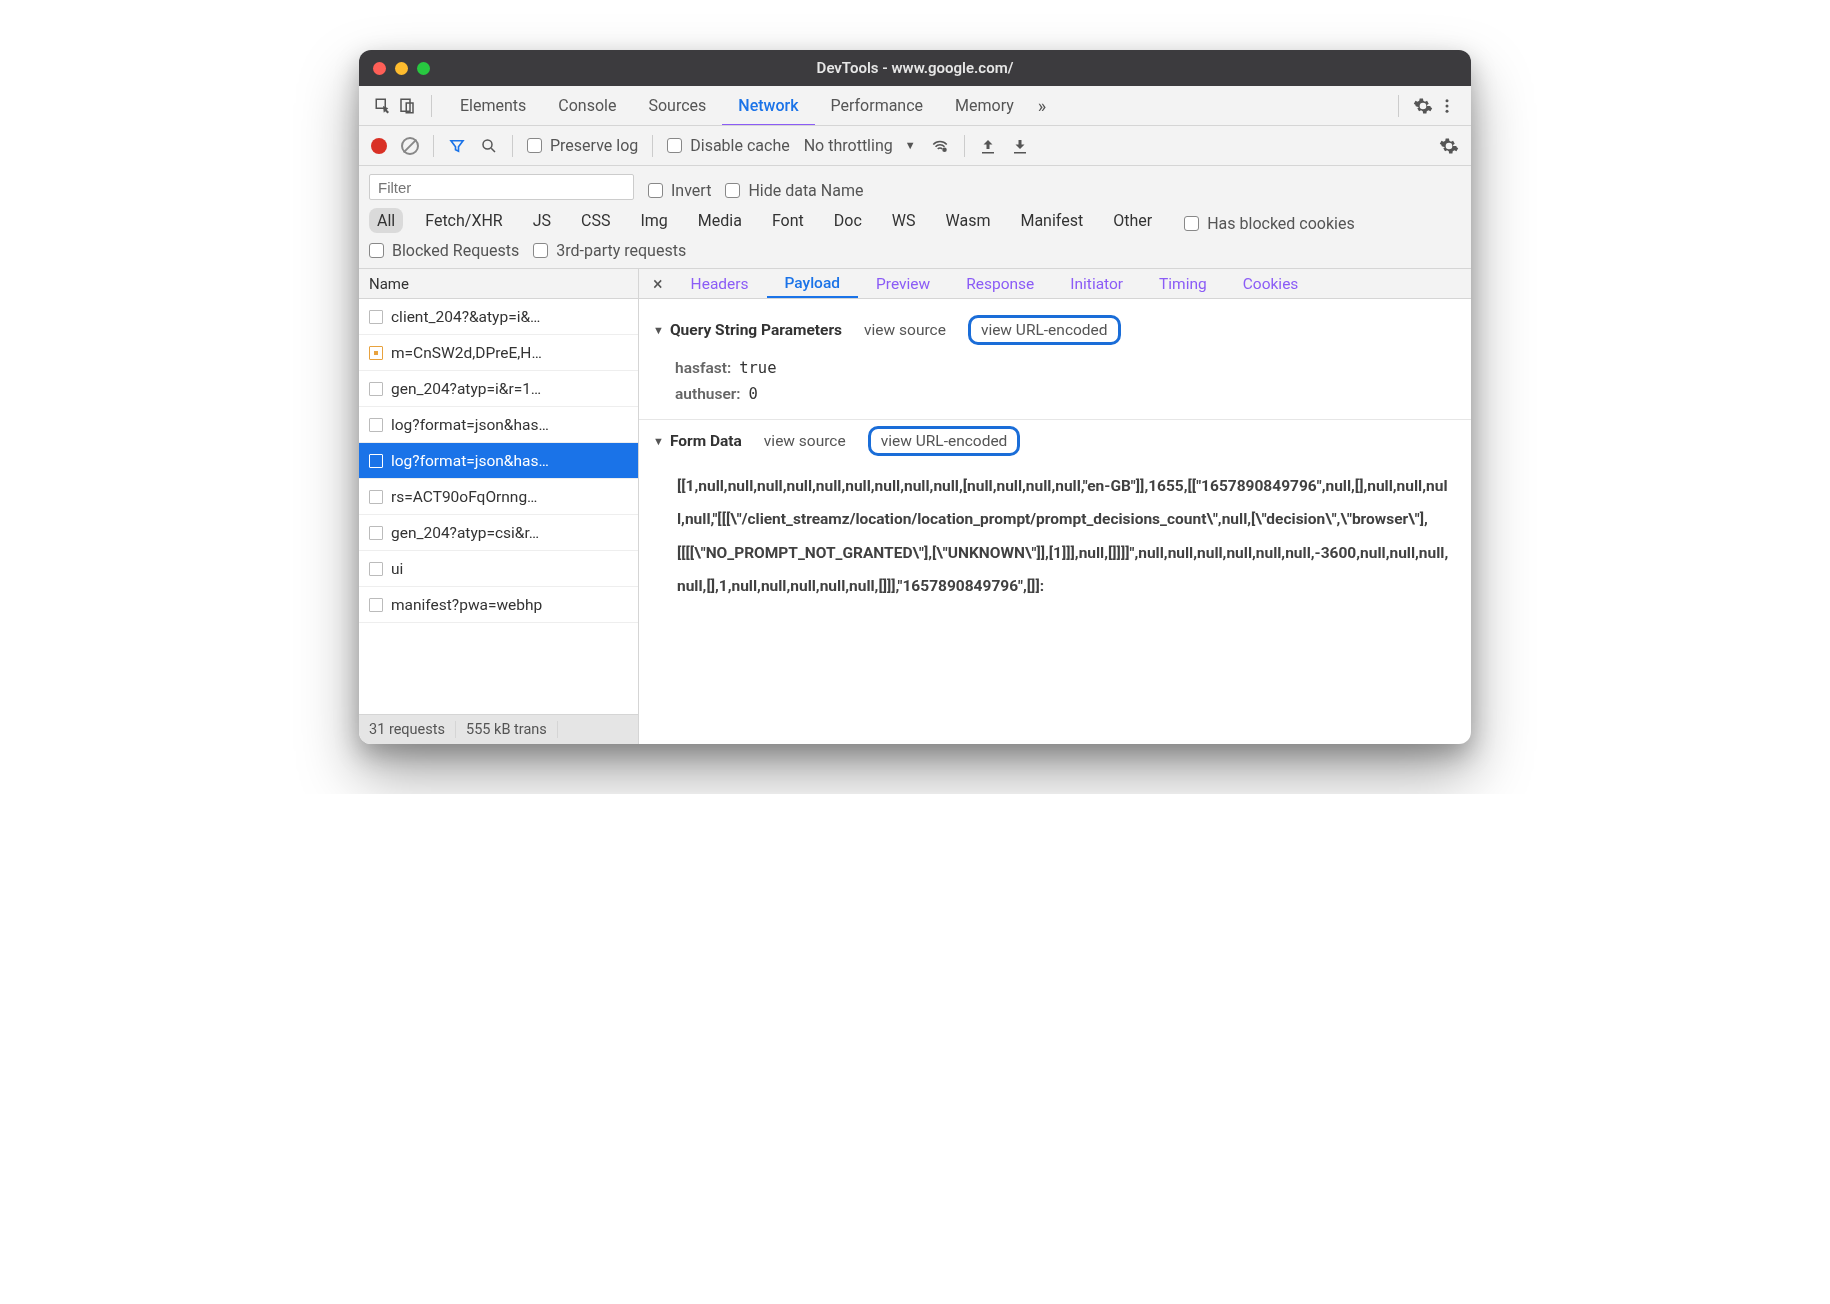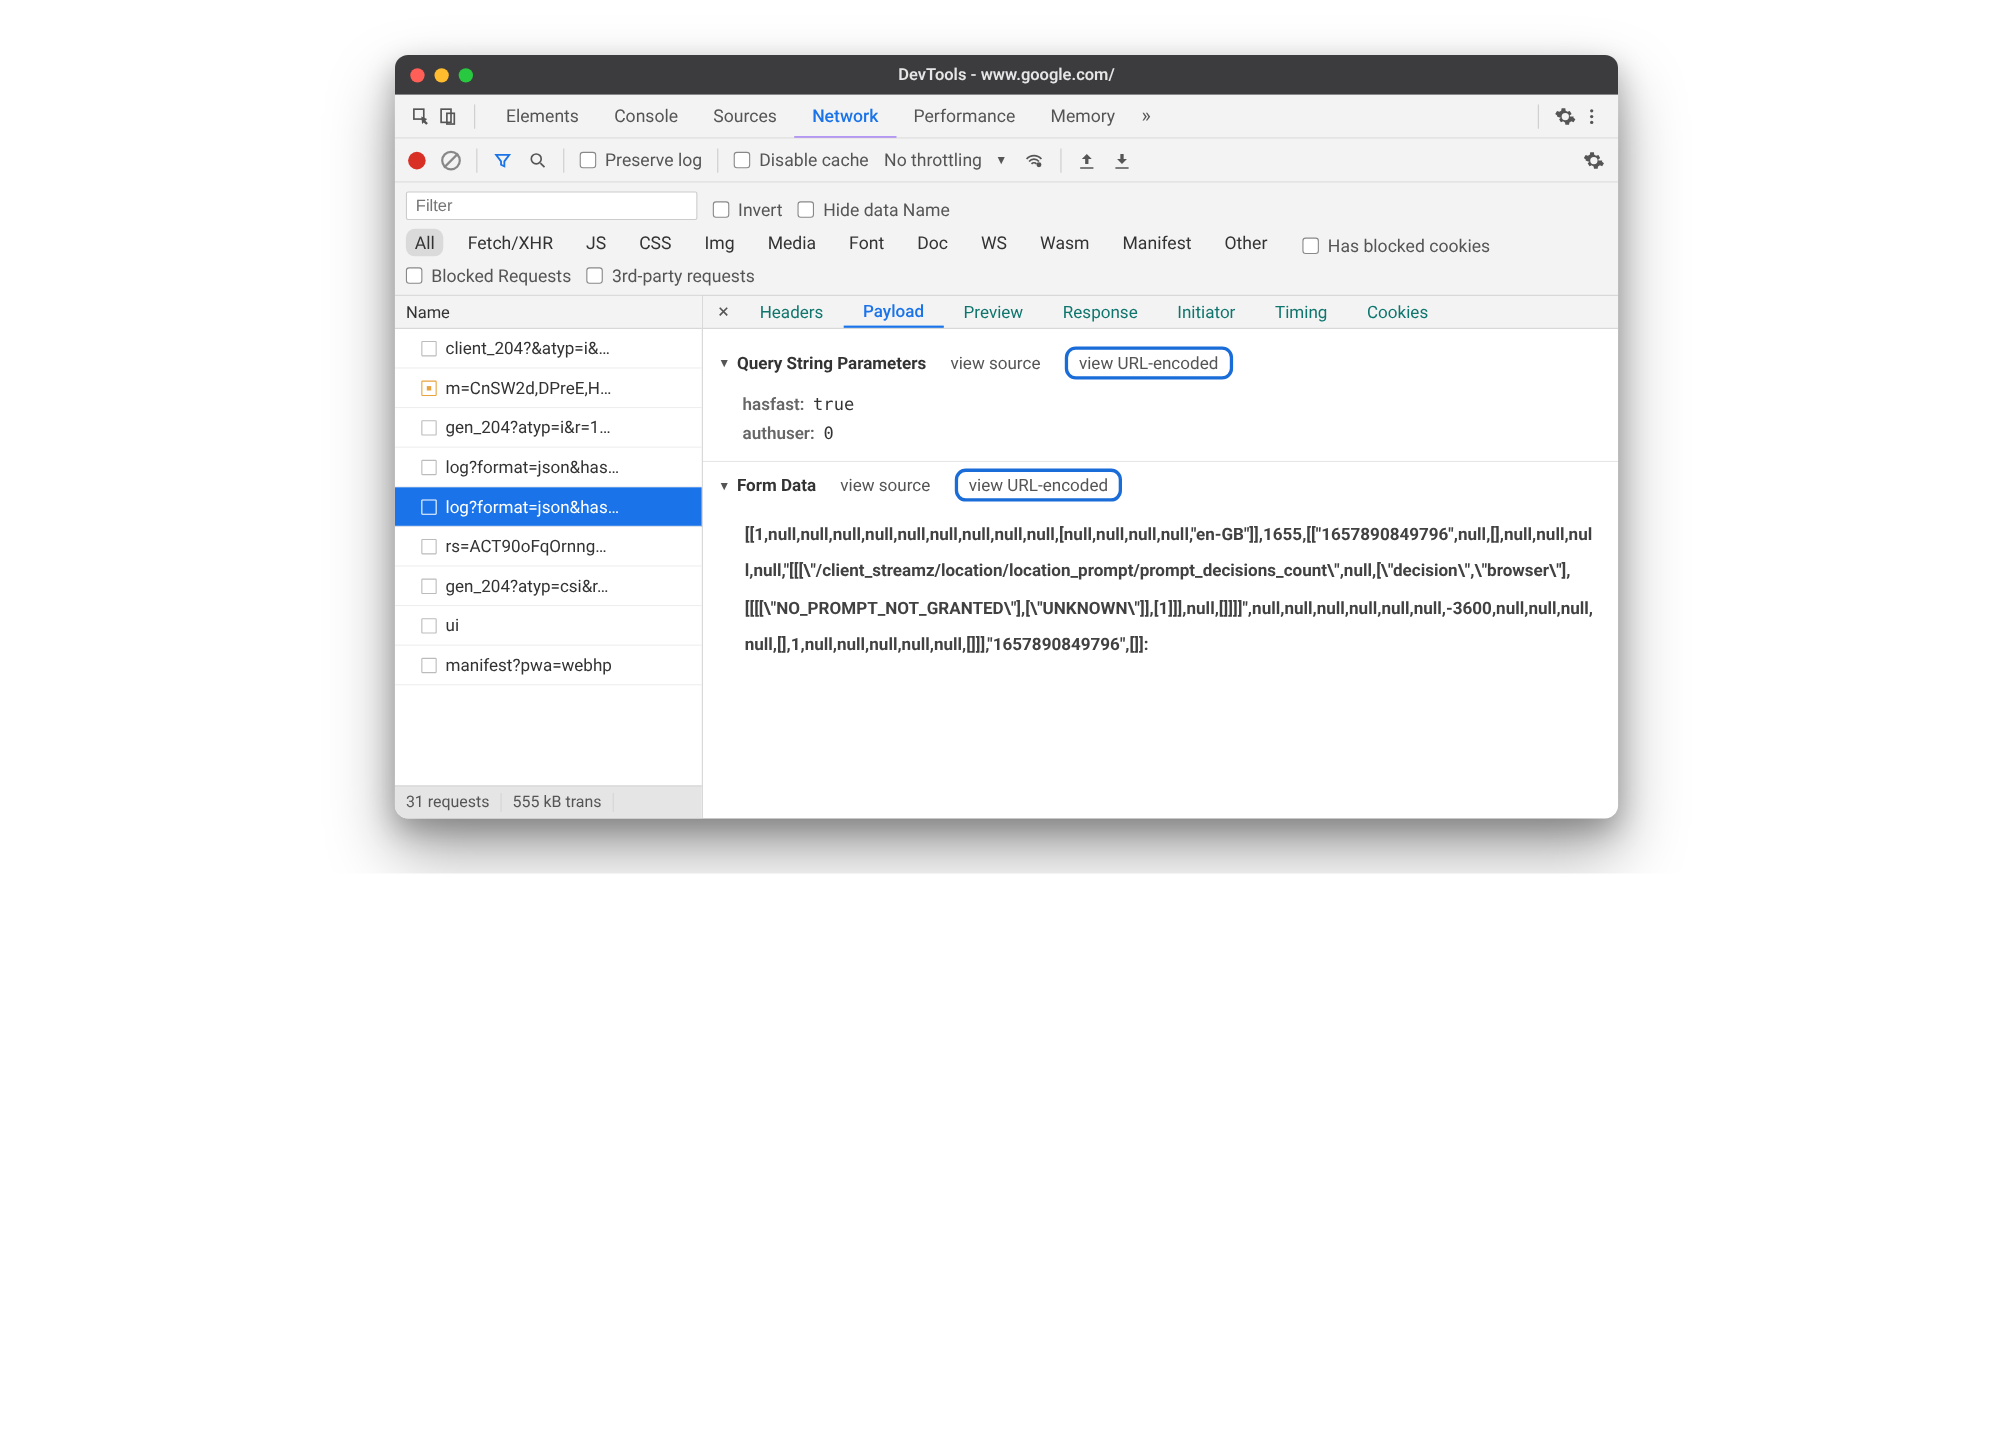--- a/index.html
+++ b/index.html
@@ -34,34 +34,34 @@
 .filterrow { display: flex; align-items: flex-end; gap: 14px; margin-bottom: 8px; flex-wrap: wrap; }
 .filterrow:last-child { margin-bottom: 0; }
 .filter-input { width: 265px; height: 26px; border: 1px solid #ccc; border-radius: 2px; padding: 0 8px; font-size: 15px; color: #555; background: #fff; }
 .type-chip { font-size: 16px; color: #333; padding: 3px 8px; }
 .type-chip.active { background: #dadada; border-radius: 8px; }
 
 .content { display: flex; height: 475px; }
 .sidebar { width: 280px; border-right: 1px solid #d5d5d5; display: flex; flex-direction: column; }
 .sidebar-header { height: 30px; background: #f3f3f3; border-bottom: 1px solid #d5d5d5; display: flex; align-items: center; padding: 0 10px; font-size: 15px; color: #333; }
 .req-list { flex: 1; overflow-y: auto; }
-.req-item { height: 36px; display: flex; align-items: center; padding: 0 24px; gap: 8px; font-size: 15.5px; color: #333; border-bottom: 1px solid #eee; white-space: nowrap; overflow: hidden; text-overflow: ellipsis; }
+.req-item { height: 36px; display: flex; align-items: center; padding: 0 10px; gap: 8px; font-size: 15.5px; color: #333; border-bottom: 1px solid #eee; white-space: nowrap; overflow: hidden; text-overflow: ellipsis; }
 .req-item.selected { background: #1a73e8; color: #fff; }
 .req-icon { width: 14px; height: 14px; border: 1.5px solid #bbb; flex-shrink: 0; border-radius: 1px; }
 .req-icon.js { border-color: #e8a23e; position: relative; }
 .req-icon.js::after { content: ""; position: absolute; width: 4px; height: 4px; background: #e8a23e; left: 4px; top: 4px; }
 .req-item.selected .req-icon { border-color: #fff; }
 .req-text { overflow: hidden; text-overflow: ellipsis; }
 .status-bar { height: 30px; border-top: 1px solid #d5d5d5; background: #e5e5e5; display: flex; align-items: center; font-size: 14.5px; color: #555; }
 .status-bar span { padding: 0 10px; border-right: 1px solid #d5d5d5; }
 
 .detail { flex: 1; display: flex; flex-direction: column; overflow: hidden; }
 .detail-tabs { height: 30px; background: #f3f3f3; border-bottom: 1px solid #d5d5d5; display: flex; align-items: center; padding: 0 8px; gap: 0; }
 .close-x { color: #555; font-size: 18px; padding: 0 10px 0 6px; cursor: pointer; }
-.dtab { font-size: 15.5px; color: #0f766e; padding: 0 18px; height: 100%; display: flex; align-items: center; cursor: pointer; }
+.dtab { font-size: 15.5px; color: #8b5cf6; padding: 0 18px; height: 100%; display: flex; align-items: center; cursor: pointer; }
 .dtab.active { color: #1a73e8; border-bottom: 2.5px solid #1a73e8; margin-bottom: -1px; font-weight: 500; }
 
 .payload-body { flex: 1; overflow-y: auto; padding: 10px 0; }
 .section-header { display: flex; align-items: center; gap: 22px; padding: 6px 14px; }
 .sh-title { font-weight: 700; font-size: 15.5px; color: #333; display: flex; align-items: center; }
 .sh-title::before { content: "▼"; font-size: 11px; margin-right: 6px; color: #555; }
 .sh-link { font-size: 15.5px; color: #555; cursor: pointer; }
 .highlight { border: 3.5px solid #1a6dd8; border-radius: 10px; padding: 3px 10px; }
 .params { padding: 4px 14px 12px 36px; }
 .param-row { display: flex; gap: 8px; padding: 4px 0; font-size: 15.5px; }

